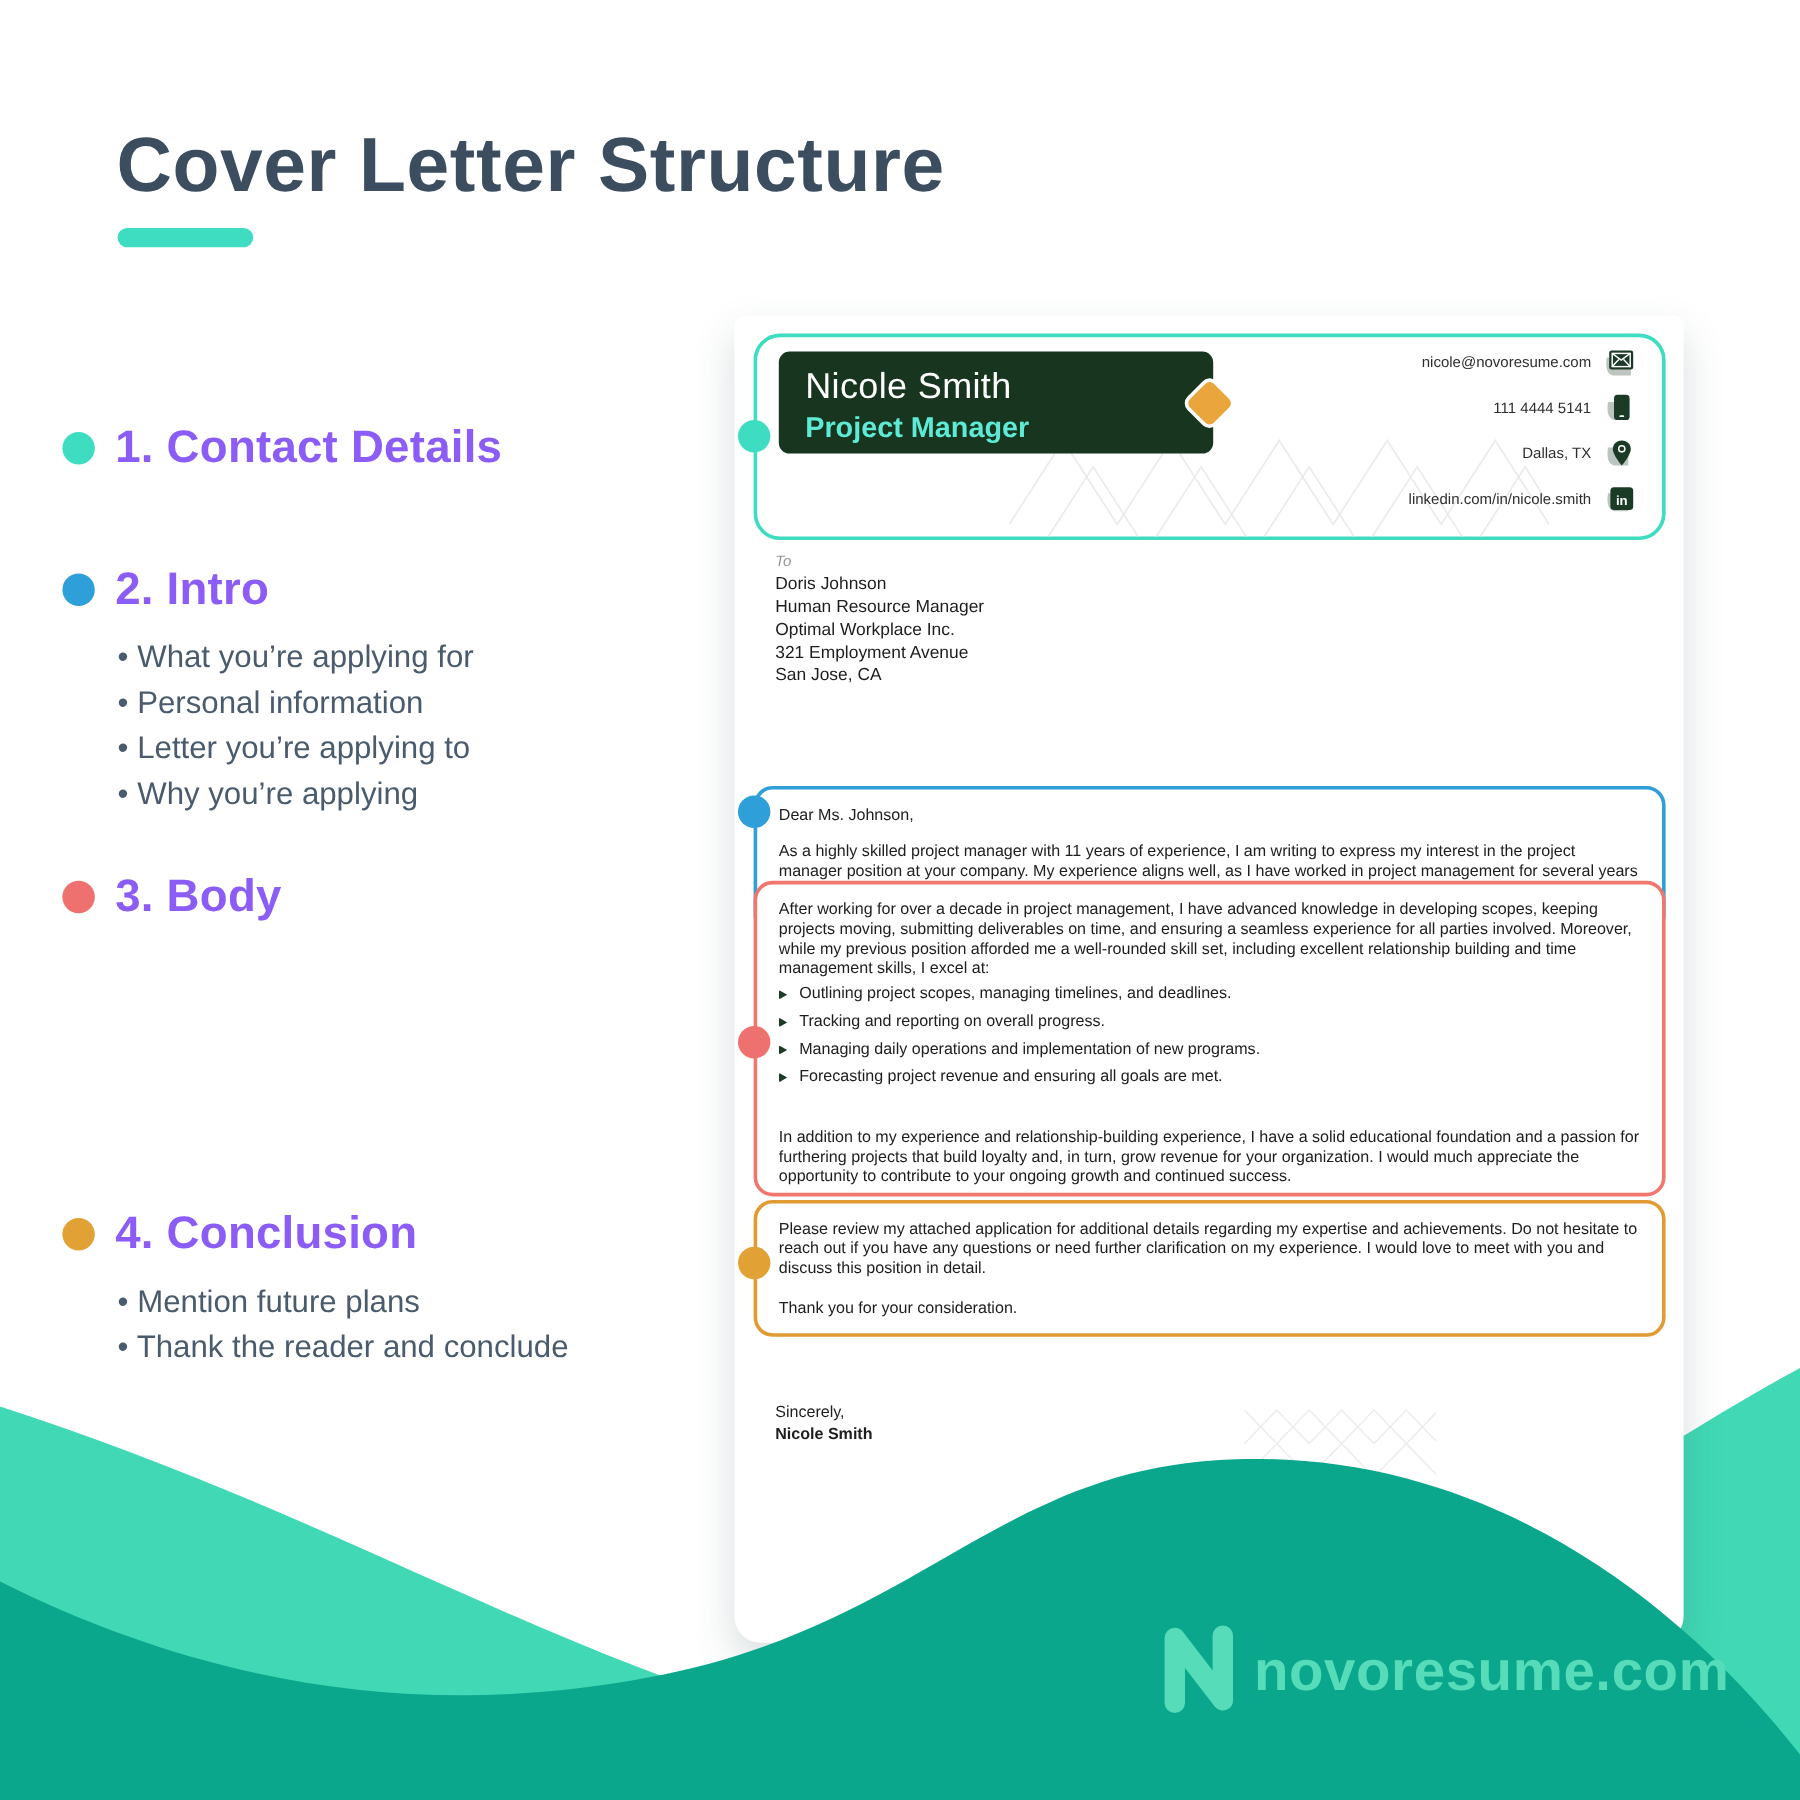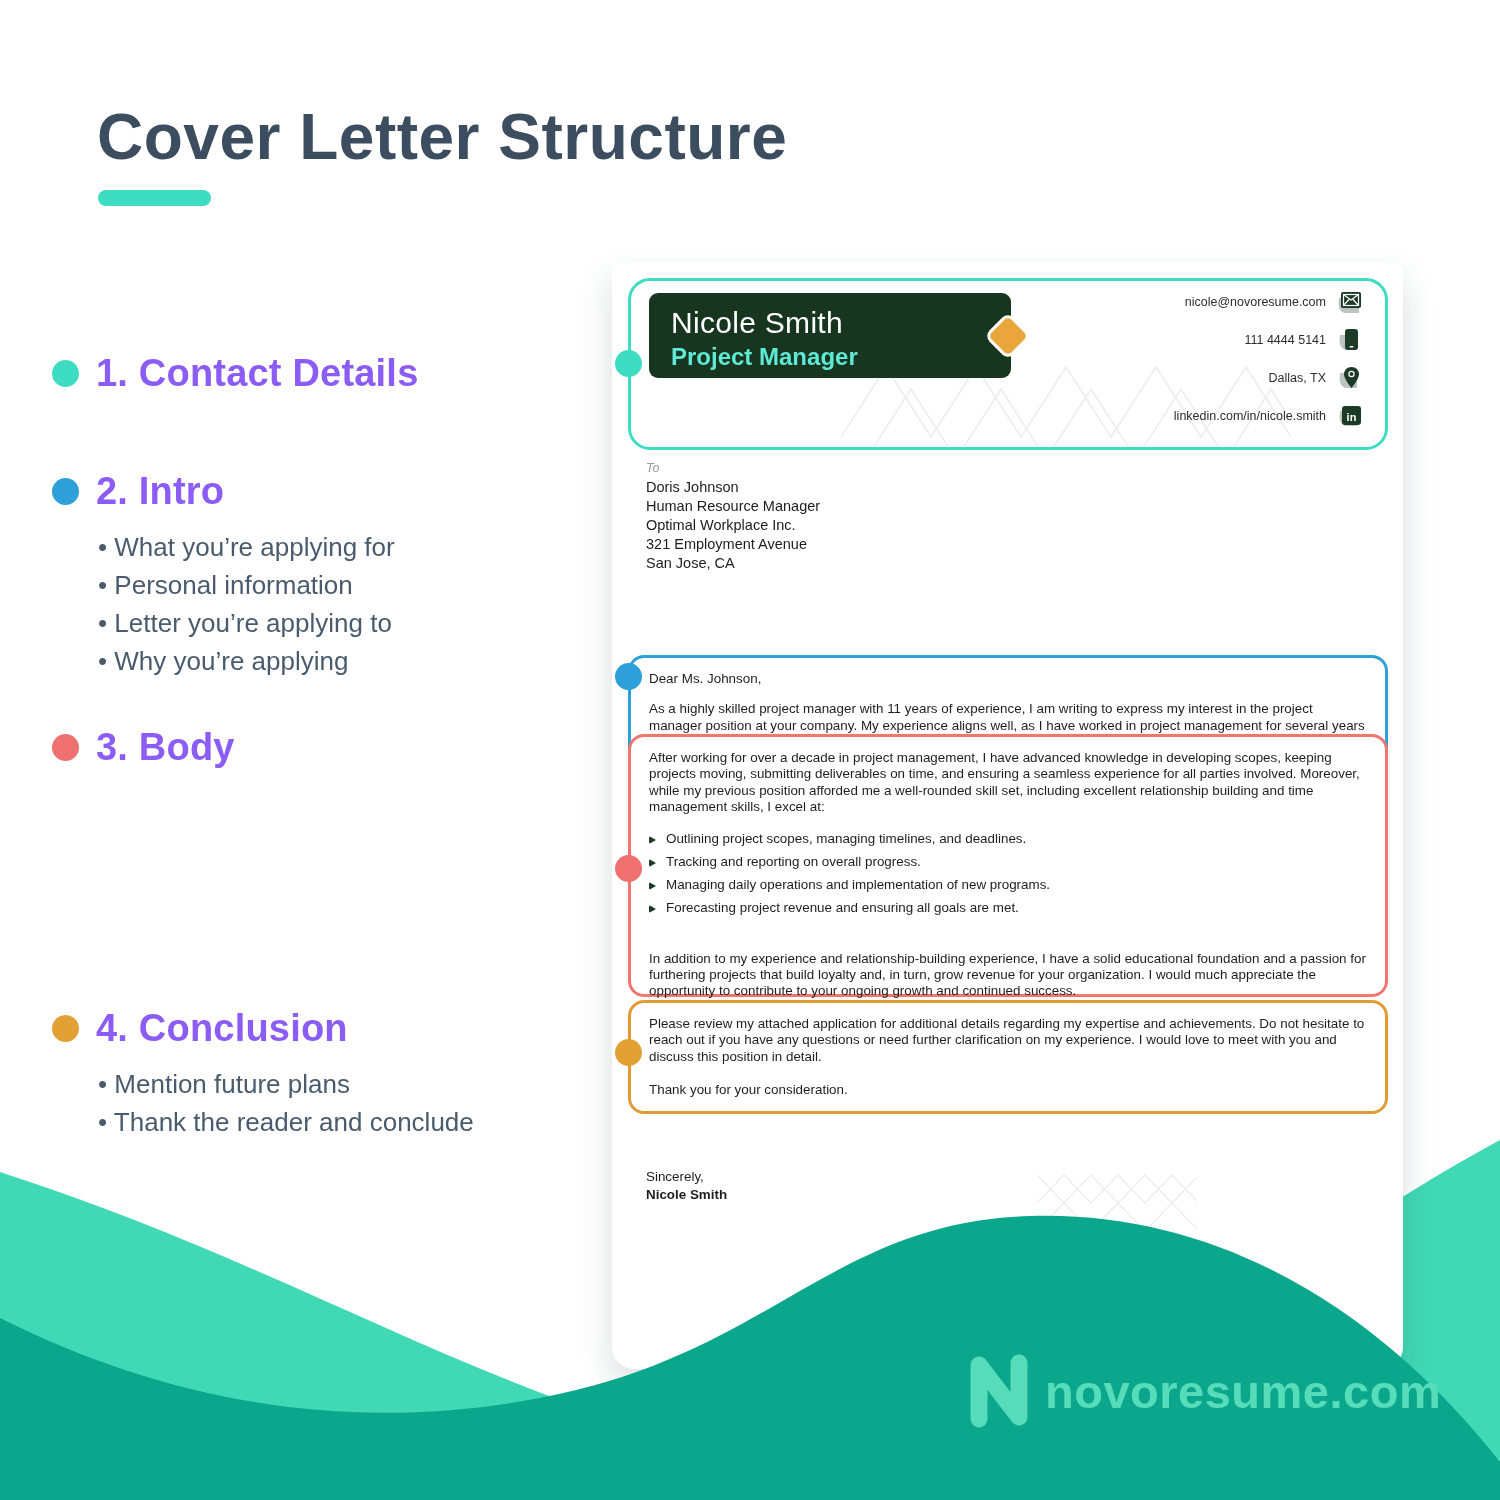--- a/index.html
+++ b/index.html
@@ -77,21 +77,21 @@
   
   .letter-box {
     position:absolute; left:16px; width:760px; background:#fff;
     border-radius:16px; padding:13px 18px; border:3px solid;
   }
   .box-intro { top:357px; height:124px; border-color:#2e9fd8;margin-top:35px; }
   .box-body  { top:471px; height:263px; border-color:#f1766e; }
   .box-concl { top:737px; height:114px; border-color:#e19b33; }
   .doc-text { font-size:13.4px; line-height:16.4px; color:#1e1e1e; }
   .mt { margin-top:14px; }
-  .doc-bullets { margin-top:15px; }
+  .doc-bullets { margin-top:4px; }
   .doc-bullet { display:flex; gap:10px; align-items:flex-start; height:23px; }
   .tri {
     flex:0 0 auto; margin-top:5px; width:0; height:0;
     border-left:7px solid #1c3a26; border-top:4.5px solid transparent;
     border-bottom:4.5px solid transparent; border-radius:2px;
   }
 
   
   .signoff { position:absolute; left:34px; top:905px; }
   .signoff-closing { font-size:13.4px; line-height:18px; color:#1e1e1e; }

